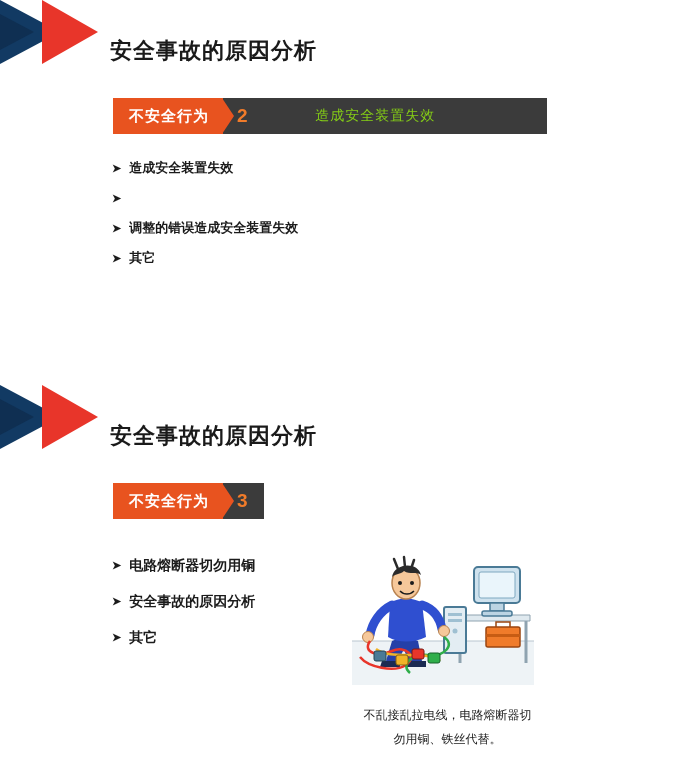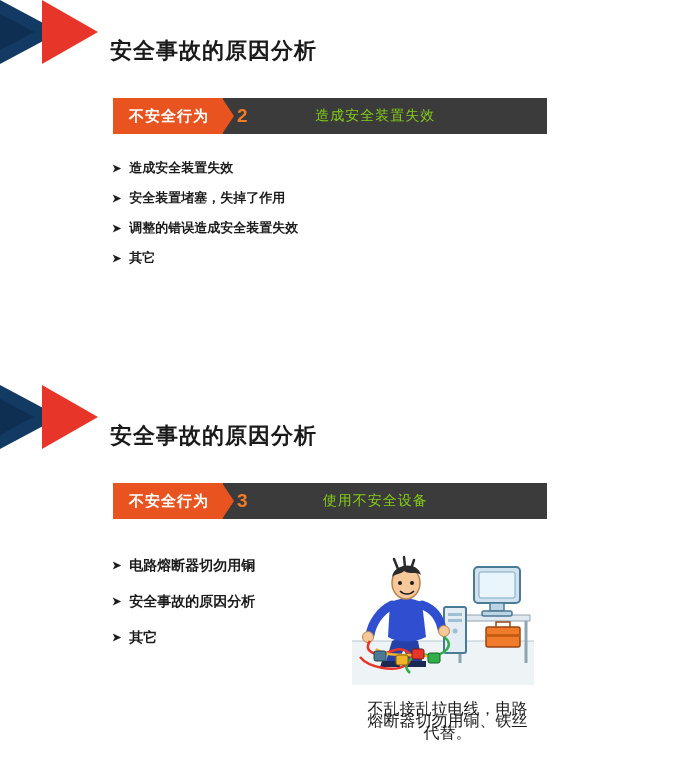--- a/index.html
+++ b/index.html
@@ -209,22 +209,22 @@
     left: 348px;
     top: 545px;
     width: 190px;
     height: 145px;
   }
   .illus-caption {
     position: absolute;
     left: 360px;
     top: 703px;
     width: 175px;
-    font-size: 16px;
-    line-height: 12px;
+    font-size: 12px;
+    line-height: 24px;
     color: #1b1b1b;
     text-align: center;
   }
 </style>
 </head>
 <body>
 
 <div class="slide">
 
   <div class="logo-mark">
@@ -241,21 +241,20 @@
     <div class="banner-text">造成安全装置失效</div>
   </div>
 
   <div class="bullets">
     <div class="bullet">
       <span class="chev">➤</span>
       <span class="btext">造成安全装置失效</span>
     </div>
     <div class="bullet">
       <span class="chev">➤</span>
-      <span class="btext">安全装置堵塞，失掉了作用</span>
     </div>
     <div class="bullet">
       <span class="chev">➤</span>
       <span class="btext">调整的错误造成安全装置失效</span>
     </div>
     <div class="bullet">
       <span class="chev">➤</span>
       <span class="btext">其它</span>
     </div>
   </div>
@@ -278,21 +277,20 @@
     <span class="arr arr-navy"></span>
     <span class="arr arr-red"></span>
     <span class="arr arr-navy2"></span>
   </div>
 
   <div class="slide-title">安全事故的原因分析</div>
 
   <div class="banner">
     <div class="banner-label">不安全行为</div>
     <div class="banner-num">3</div>
-    <div class="banner-text">使用不安全设备</div>
   </div>
 
   <div class="bullets big" style="top:172px;">
     <div class="bullet">
       <span class="chev">➤</span>
       <span class="btext">电路熔断器切勿用铜</span>
     </div>
     <div class="bullet">
       <span class="chev">➤</span>
       <span class="btext">安全事故的原因分析</span>

